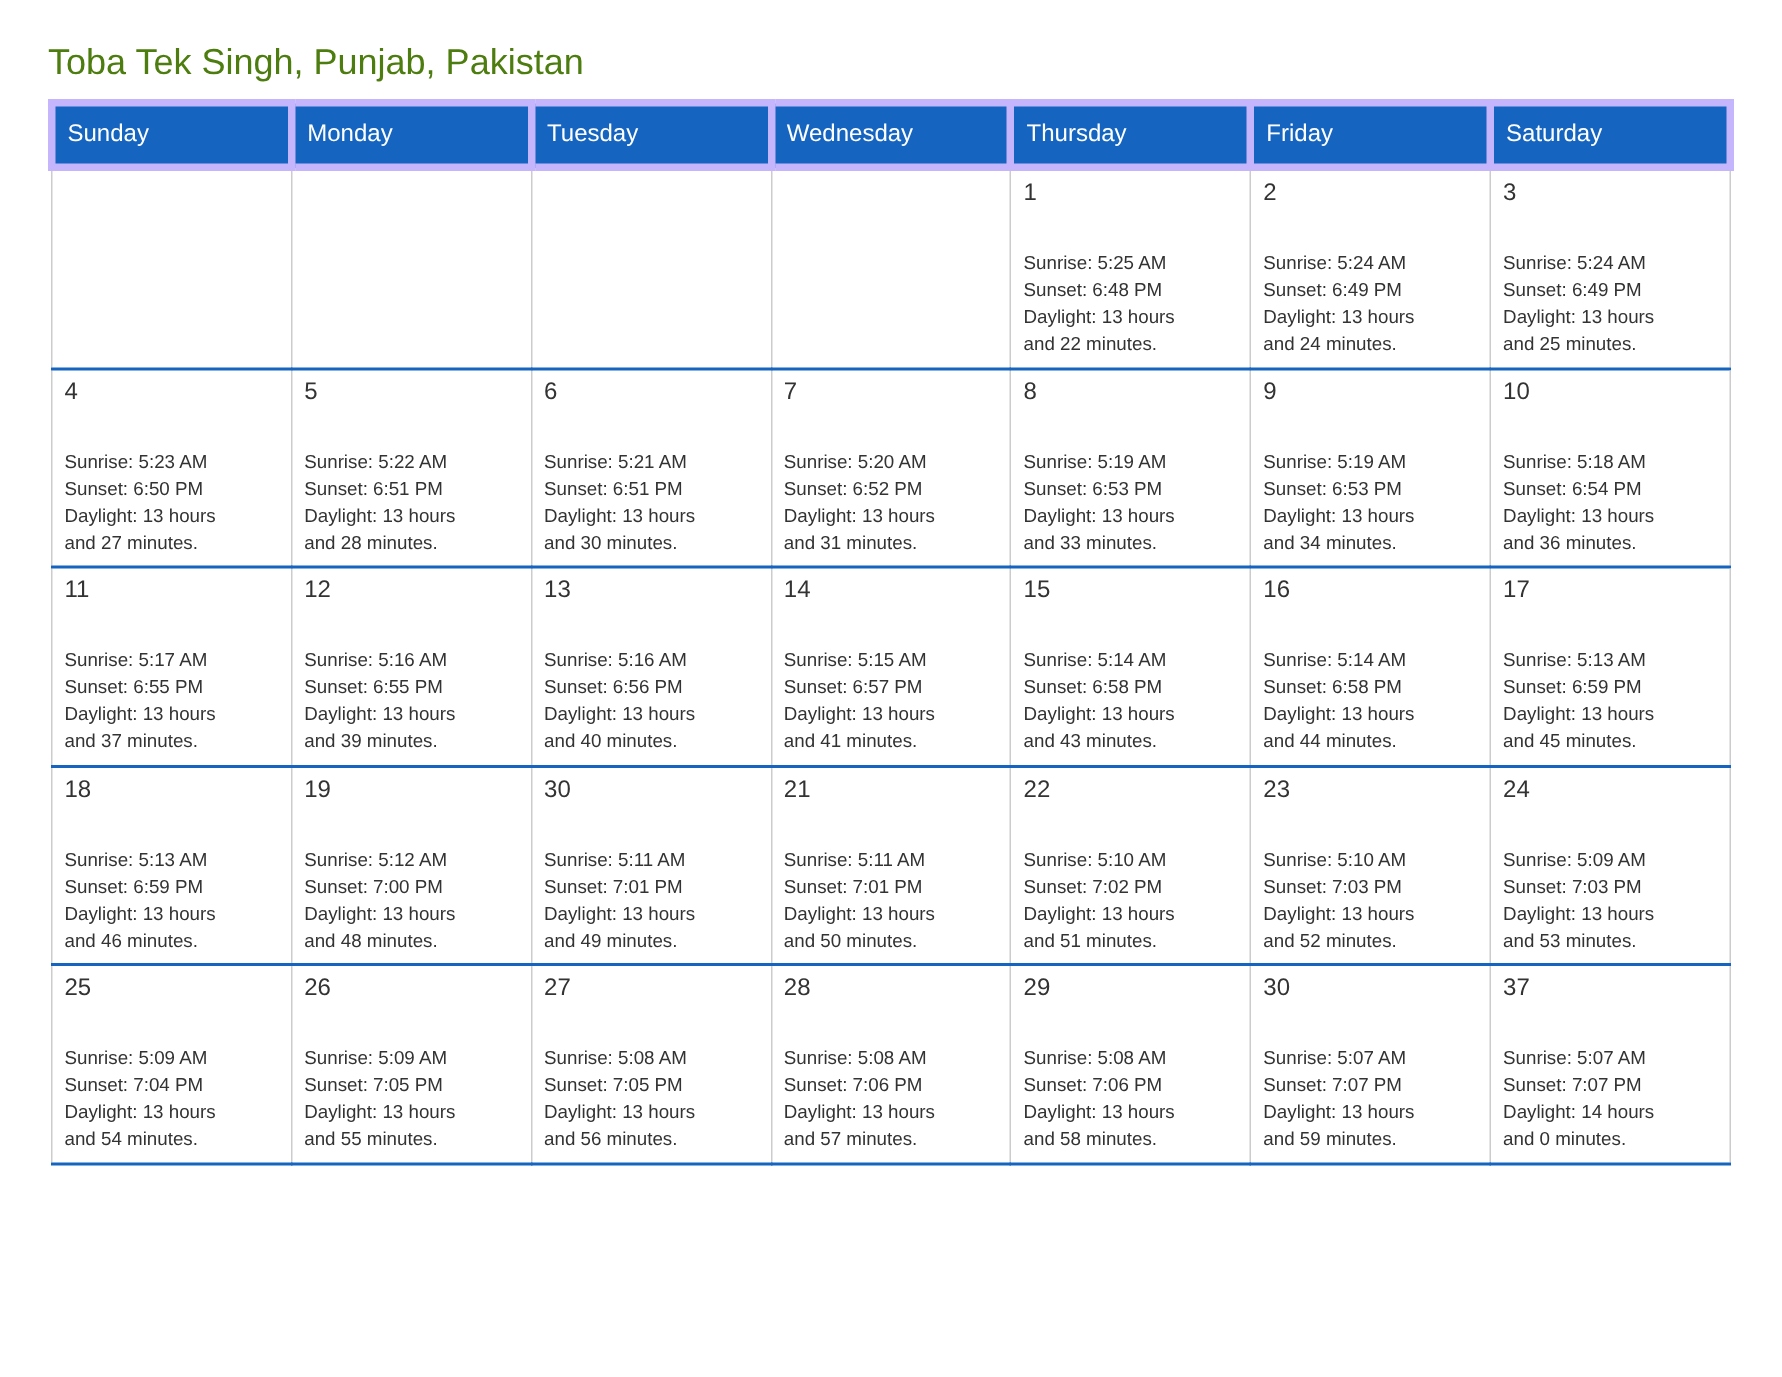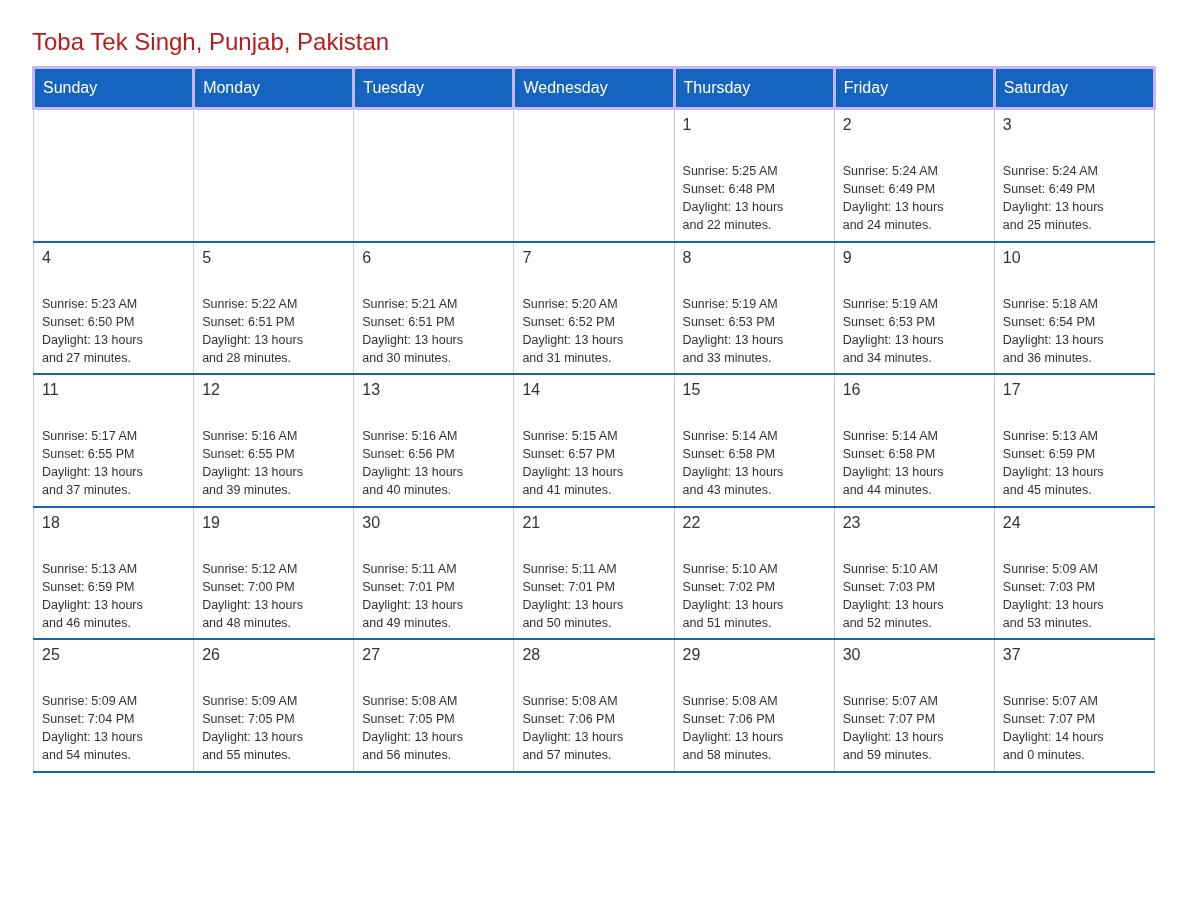--- a/index.html
+++ b/index.html
@@ -51,38 +51,38 @@
     }
     .title-block h1 {
       font-size: 52px;
       font-weight: bold;
       color: #333;
       line-height: 1.1;
     }
     .title-block h2 {
       font-size: 24px;
       font-weight: normal;
-      color: #b91c1c;
+      color: #4d7c0f;
       margin-top: 4px;
     }
     .calendar {
       width: 100%;
       border-collapse: collapse;
       margin-top: 10px;
     }
     .calendar thead tr {
       background-color: #1565c0;
       color: #fff;
     }
     .calendar thead th {
       padding: 10px 8px;
       font-size: 16px;
       font-weight: normal;
       text-align: left;
-      border: 3px solid #c4b5fd;
+      border: 5px solid #c4b5fd;
     }
     .calendar tbody td {
       vertical-align: top;
       padding: 6px 8px;
       border: 1px solid #ccc;
       width: 14.28%;
       font-size: 13px;
       color: #333;
       min-height: 90px;
     }

